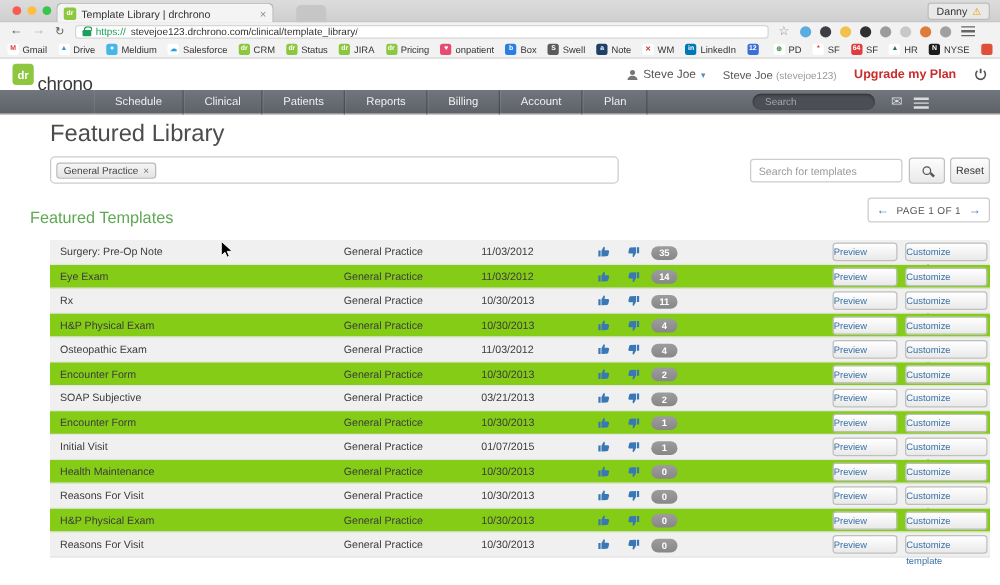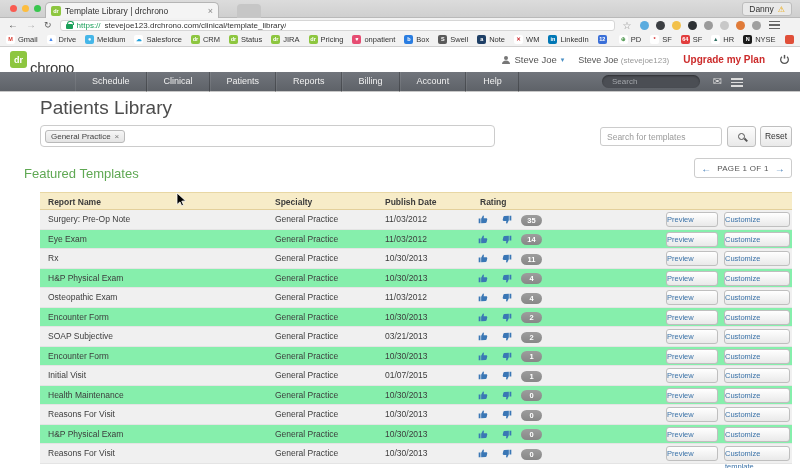--- a/index.html
+++ b/index.html
@@ -107,21 +107,21 @@
   .pg-arrow { color:#3a77b5; font-size:10px; font-weight:bold; }
   .pg-label { font-size:8px; color:#555; letter-spacing:.3px; }
 
   
   .table { position:absolute; left:40px; top:100px; width:752px; }
   .thead { position:relative; height:18px; background:#f7ecc8;
     border-top:1px solid #e8d7a4; border-bottom:1px solid #e3d09b; }
   .thead span { position:absolute; top:0; line-height:18px; font-size:8.5px; font-weight:bold; color:#3b3b3b; }
   .h-name { left:8px; } .h-spec { left:235px; } .h-date { left:345px; } .h-rate { left:440px; }
   .rows { }
-  .trow { position:relative; height:19.5px; border-bottom:1px solid #e4e4e4; background:#86efac; }
+  .trow { position:relative; height:19.5px; border-bottom:1px solid #e4e4e4; background:#84cc16; }
   .trow:nth-child(odd) { background:#f0f0f0; }
   .trow span.cell { position:absolute; top:0; line-height:19.5px; font-size:8.5px; color:#3c3c3c; white-space:nowrap; }
   .c-name { left:8px; } .c-spec { left:235px; } .c-date { left:345px; }
   .thumb { position:absolute; top:4px; width:11px; height:11px; }
   .thumb-up { left:438px; } .thumb-down { left:461px; transform:rotate(180deg); }
   .badge { position:absolute; left:481px; top:4.5px; min-width:21px; height:11px; padding:0 4px;
     border-radius:6px; background:linear-gradient(#9d9d9d,#878787); color:#fff;
     font-size:7.5px; font-weight:bold; text-align:center; line-height:11px; }
   .sbtn { position:absolute; top:2px; height:15px; line-height:13px; text-align:left;
     font-size:7.5px; color:#3a72a8; background:linear-gradient(#fff,#e9e9e9);
@@ -329,33 +329,33 @@
   <span class="nav-item">Clinical</span>
 
   <span class="nav-item">Patients</span>
 
   <span class="nav-item">Reports</span>
 
   <span class="nav-item">Billing</span>
 
   <span class="nav-item">Account</span>
 
-  <span class="nav-item">Help</span>
+  <span class="nav-item">Plan</span>
 </div>
     <input class="nav-search" placeholder="Search" style="">
     <span class="envelope-icon">✉</span>
     <div class="nav-burger">
         <i></i>
         <i></i>
         <i></i>
       </div>
   </div>
 
   <div class="content">
-    <h1 class="page-title">Patients Library</h1>
+    <h1 class="page-title">Featured Library</h1>
 
     <div class="filter-box">
       <span class="chip">
         <span>General Practice</span>
         <span class="chip-x">×</span>
       </span>
     </div>
 
     <input class="tpl-search" placeholder="Search for templates" style="">
     <div class="mag-btn">
@@ -365,26 +365,20 @@
 
     <div class="featured">Featured Templates</div>
 
     <div class="pagination">
       <span class="pg-arrow">←</span>
       <span class="pg-label">PAGE 1 OF 1</span>
       <span class="pg-arrow">→</span>
     </div>
 
     <div class="table">
-      <div class="thead">
-        <span class="h-name">Report Name</span>
-        <span class="h-spec">Specialty</span>
-        <span class="h-date">Publish Date</span>
-        <span class="h-rate">Rating</span>
-      </div>
       <div class="rows">
   <div class="trow">
     <span class="cell c-name">Surgery: Pre-Op Note</span>
     <span class="cell c-spec">General Practice</span>
     <span class="cell c-date">11/03/2012</span>
     <svg class="thumb thumb-up" viewBox="0 0 16 16">
       <path fill="#3a77b5" d="M1 6.5h2.6v7H1zM4.6 13.5V6.8L7.2 2c.9 0 1.6.7 1.4 1.6L8.2 6h3.9c.9 0 1.6.9 1.4 1.8l-.9 3.8c-.2.8-.9 1.4-1.7 1.4z"></path>
     </svg>
     <svg class="thumb thumb-down" viewBox="0 0 16 16">
       <path fill="#3a77b5" d="M1 6.5h2.6v7H1zM4.6 13.5V6.8L7.2 2c.9 0 1.6.7 1.4 1.6L8.2 6h3.9c.9 0 1.6.9 1.4 1.8l-.9 3.8c-.2.8-.9 1.4-1.7 1.4z"></path>

